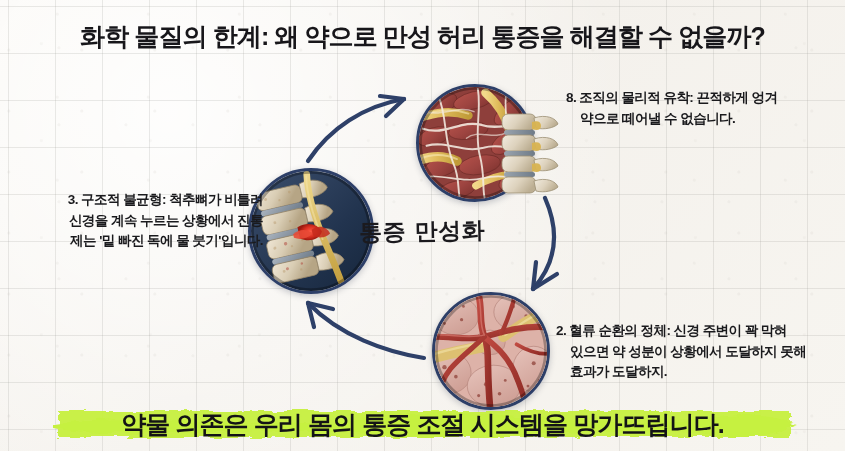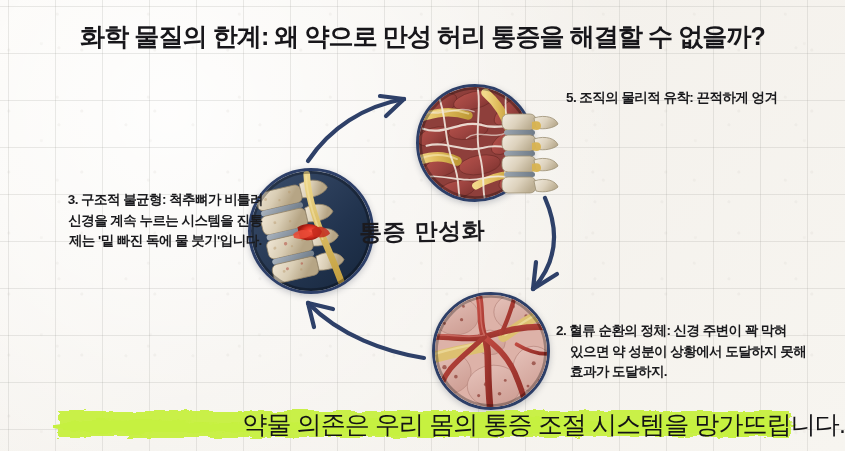--- a/index.html
+++ b/index.html
@@ -113,21 +113,21 @@
   .note .ln { display: block; }
 
   #note-1 { left: 566px; top: 88px; text-align: left; }
   #note-1 .ln:nth-child(2),
   #note-1 .ln:nth-child(3) { padding-left: 14px; }
 
   #note-2 { left: 556px; top: 305px; text-align: left; margin-top: 16px; }
   #note-2 .ln:nth-child(2),
   #note-2 .ln:nth-child(3) { padding-left: 14px; }
 
-  #note-3 { right: 582px; top: 190px; text-align: center; }
+  #note-3 { right: 582px; top: 190px; text-align: right; }
 
   
   #banner {
     position: absolute;
     left: 0;
     top: 396px;
     width: 845px;
     height: 55px;
   }
   #banner .hl {
@@ -135,23 +135,23 @@
     left: 48px;
     top: 8px;
     width: 752px;
     height: 40px;
   }
   #banner .banner-text {
     position: absolute;
     left: 0;
     top: 12px;
     width: 845px;
-    text-align: right;
+    text-align: center;
     font-size: 25px;
-    font-weight: 400;
+    font-weight: 700;
     letter-spacing: -0.9px;
     color: #131316;
     white-space: nowrap;
   }
 </style>
 </head>
 <body>
 
 <div id="stage">
 
@@ -431,32 +431,33 @@
           <path d="M64,62 C72,58 80,62 82,70 C76,74 68,72 64,68 Z" fill="#c42a1c" opacity=".85"></path>
         </g>
       </g>
       <circle cx="63" cy="63" r="63" fill="none" stroke="rgba(0,0,0,.30)" stroke-width="6"></circle>
     </svg>
   </div>
 
   <div class="center-label">통증 만성화</div>
 
   <div class="note" id="note-1">
-    <span class="ln">5. 조직의 물리적 유착: 끈적하게 엉겨</span>
+    <span class="ln">8. 조직의 물리적 유착: 끈적하게 엉겨</span>
+    <span class="ln">약으로 떼어낼 수 없습니다.</span>
   </div>
 
   <div class="note" id="note-2">
     <span class="ln">2. 혈류 순환의 정체: 신경 주변이 꽉 막혀</span>
     <span class="ln">있으면 약 성분이 상황에서 도달하지 못해</span>
     <span class="ln">효과가 도달하지.</span>
   </div>
 
   <div class="note" id="note-3">
     <span class="ln">3. 구조적 불균형: 척추뼈가 비틀려</span>
-    <span class="ln">신경을 계속 누르는 시스템을 진통</span>
+    <span class="ln">신경을 계속 누르는 상황에서 진통</span>
     <span class="ln">제는 '밑 빠진 독에 물 붓기'입니다.</span>
   </div>
 
   <div id="banner">
     <svg class="hl" viewBox="0 0 752 40" preserveAspectRatio="none">
       <defs>
         <filter id="hlrough" x="-6%" y="-30%" width="112%" height="160%">
           <feTurbulence type="fractalNoise" baseFrequency="0.05 0.22" numOctaves="3" seed="12" result="t"></feTurbulence>
           <feDisplacementMap in="SourceGraphic" in2="t" scale="7" xChannelSelector="R" yChannelSelector="G"></feDisplacementMap>
         </filter>

